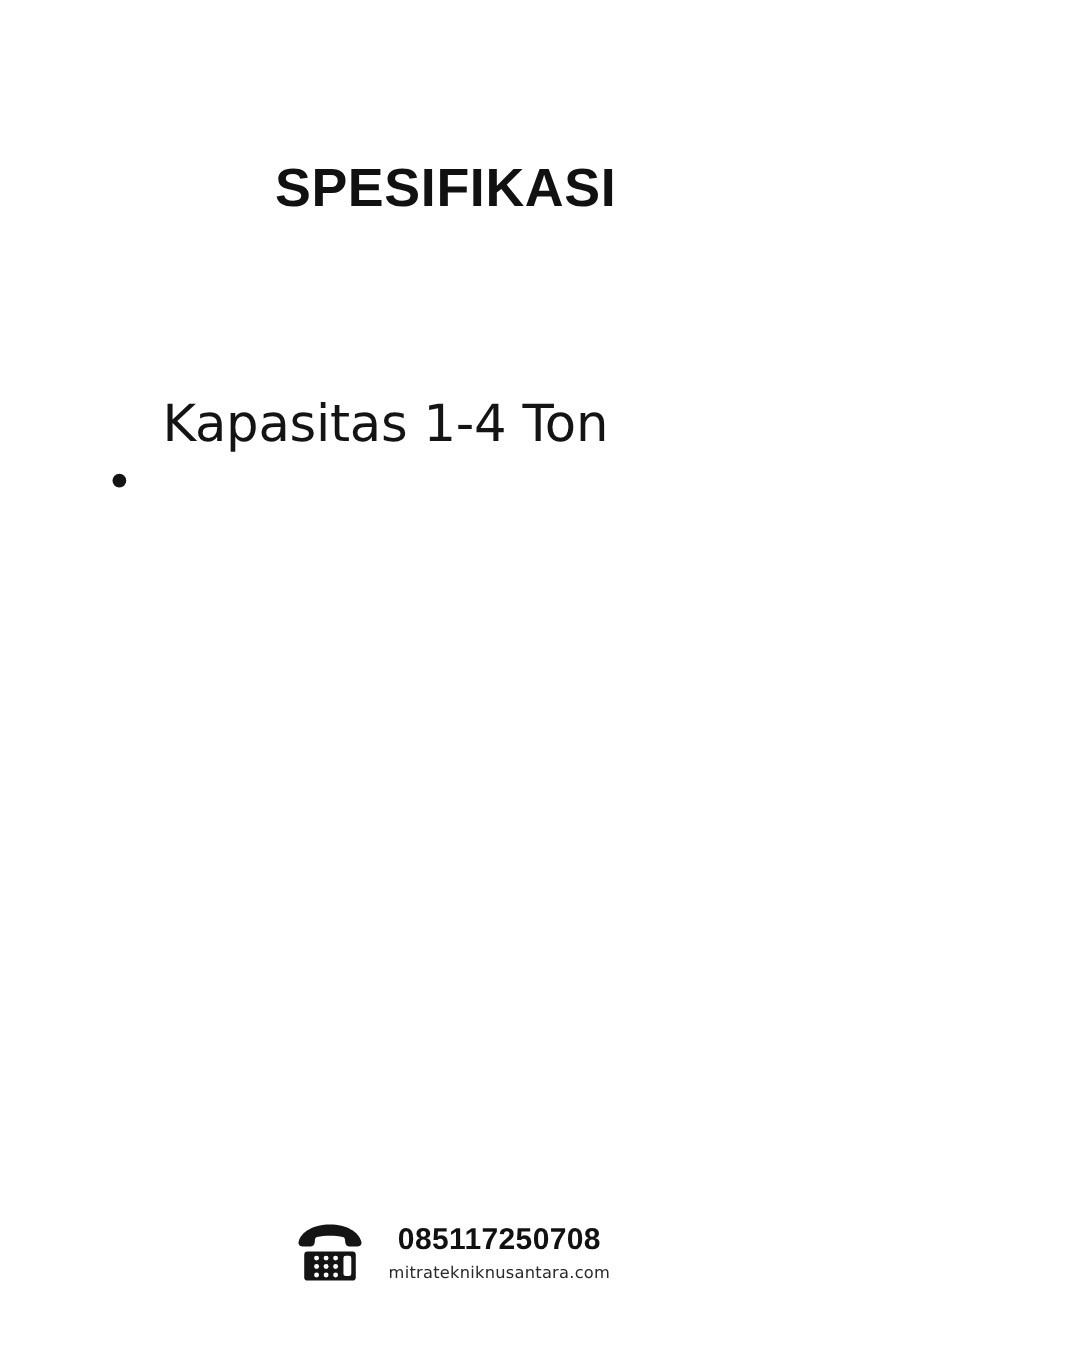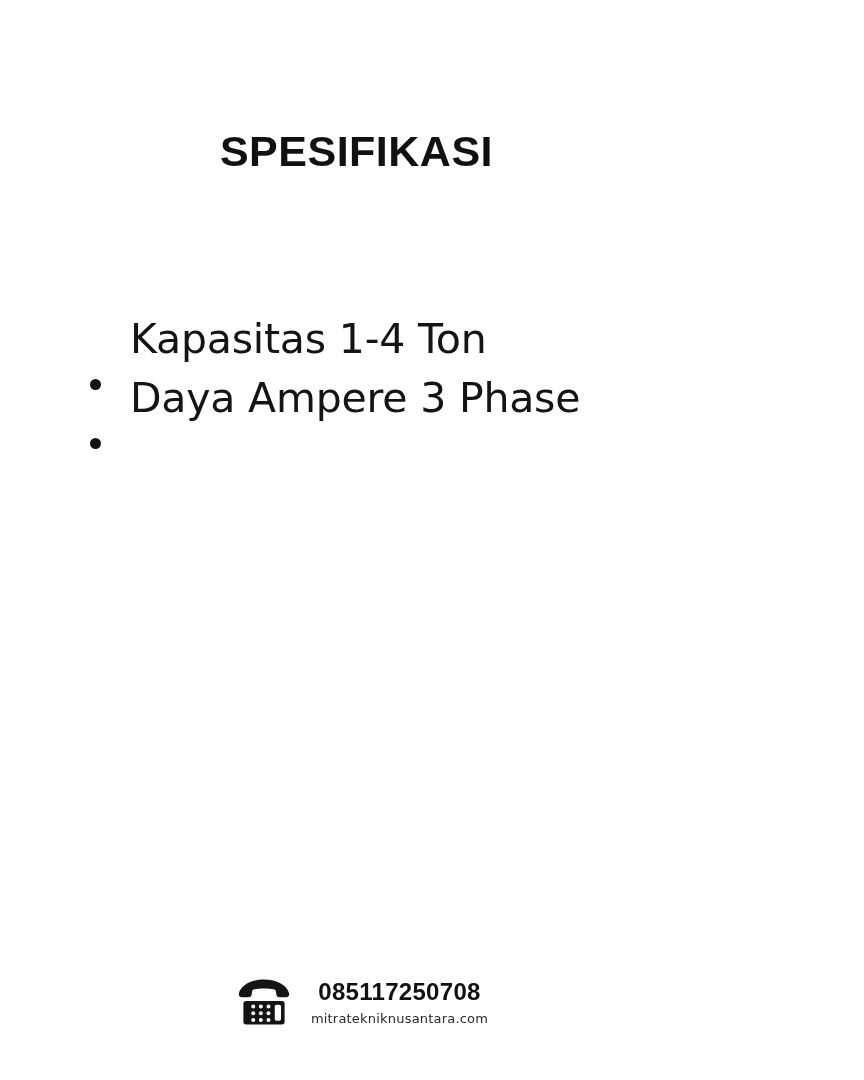--- a/index.html
+++ b/index.html
@@ -118,24 +118,20 @@
 
 <div class="page">
 
   <h1 class="title">SPESIFIKASI</h1>
 
   <ul class="spec-list">
     <li class="spec-item">
       <span class="bullet"></span>
       <span class="spec-text">Kapasitas 1-4 Ton</span>
     </li>
-    <li class="spec-item">
-      <span class="bullet"></span>
-      <span class="spec-text">Daya Ampere 3 Phase</span>
-    </li>
   </ul>
 
   <div class="spacer"></div>
 
   <div class="footer">
     <svg class="phone-icon" viewBox="0 0 64 58" aria-hidden="true">
       <path fill="#141414" d="M32 4C17.5 4 6 10.5 4 19.5c-0.5 2.4 1 4.2 3.3 4.2h7.2c2.1 0 3.6-1.5 3.8-3.4l0.4-3.2c0.1-1 0.8-1.8 1.8-2C23.6 14.4 27.7 14 32 14s8.4 0.4 11.5 1.1c1 0.2 1.7 1 1.8 2l0.4 3.2c0.2 1.9 1.7 3.4 3.8 3.4h7.2c2.3 0 3.8-1.8 3.3-4.2C58 10.5 46.5 4 32 4z"></path>
       <rect x="9" y="28" width="46" height="26" rx="3" fill="#141414"></rect>
       <g fill="#ffffff">
         <circle cx="20" cy="34" r="2.2"></circle>

